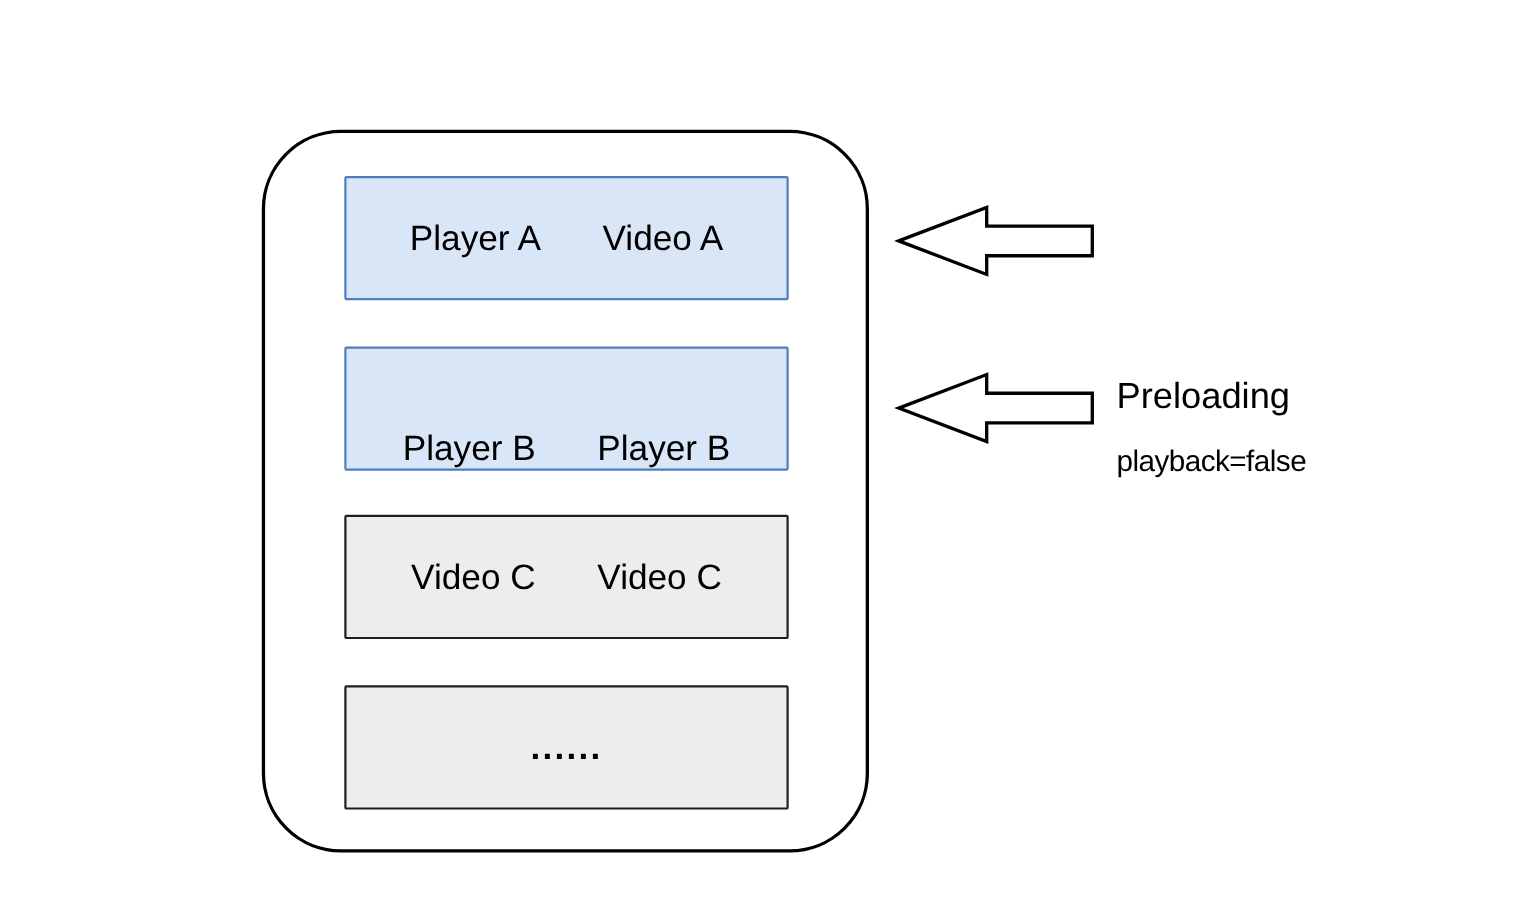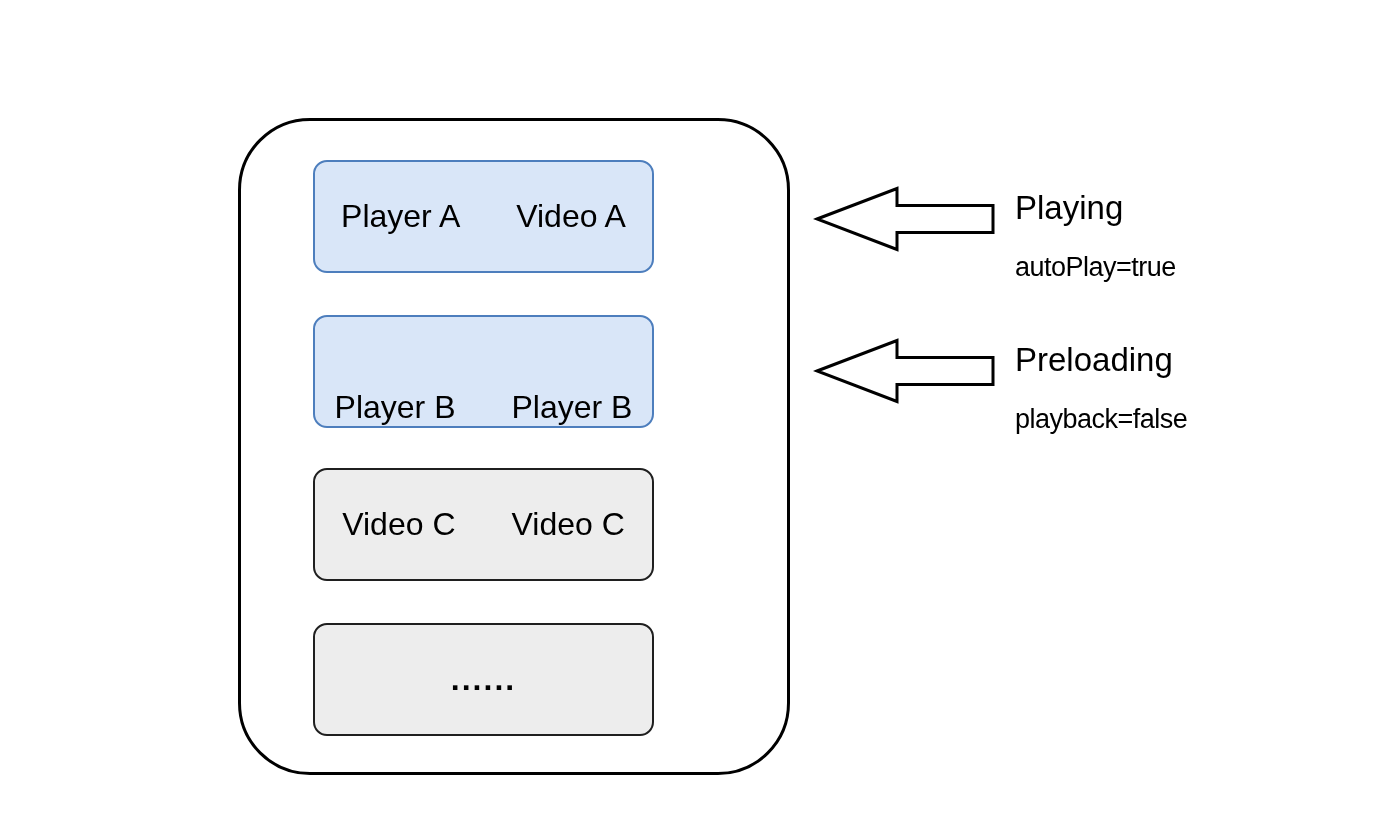--- a/index.html
+++ b/index.html
@@ -34,24 +34,24 @@
     width: 552px;
     height: 657px;
     box-sizing: border-box;
     border: 3px solid #000000;
     border-radius: 72px;
     background: #ffffff;
   }
   .row {
     position: absolute;
     left: 72px;
-    width: 341px;
+    width: 404px;
     height: 113px;
     box-sizing: border-box;
-    border-radius: 14px;
+    border-radius: 2px;
     display: flex;
     align-items: center;
     justify-content: center;
     gap: 56px;
     font-size: 32px;
     font-weight: 400;
     color: #000000;
   }
   .row.highlight {
     background: #d9e6f8;
@@ -127,23 +127,19 @@
   </div>
 
   <svg class="arrow arrow-1" viewBox="0 0 184 66" xmlns="http://www.w3.org/2000/svg">
     <polygon points="4,33 84,2.5 84,19.5 180,19.5 180,46.5 84,46.5 84,63.5" fill="#ffffff" stroke="#000000" stroke-width="3" stroke-linejoin="miter"></polygon>
   </svg>
 
   <svg class="arrow arrow-2" viewBox="0 0 184 66" xmlns="http://www.w3.org/2000/svg">
     <polygon points="4,33 84,2.5 84,19.5 180,19.5 180,46.5 84,46.5 84,63.5" fill="#ffffff" stroke="#000000" stroke-width="3" stroke-linejoin="miter"></polygon>
   </svg>
 
-  <div class="annotation annotation-1">
-    <div class="label">Playing</div>
-    <div class="detail">autoPlay=true</div>
-  </div>
 
   <div class="annotation annotation-2">
     <div class="label">Preloading</div>
     <div class="detail">playback=false</div>
   </div>
 
 </div>
 
 </body></html>

